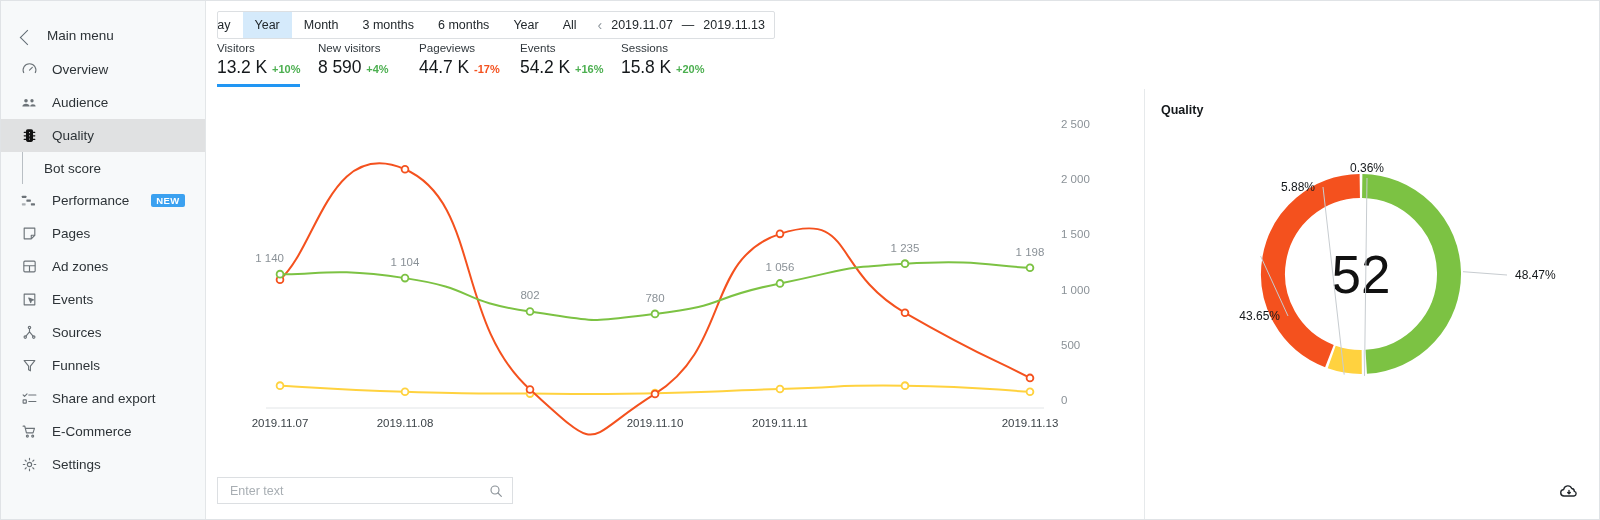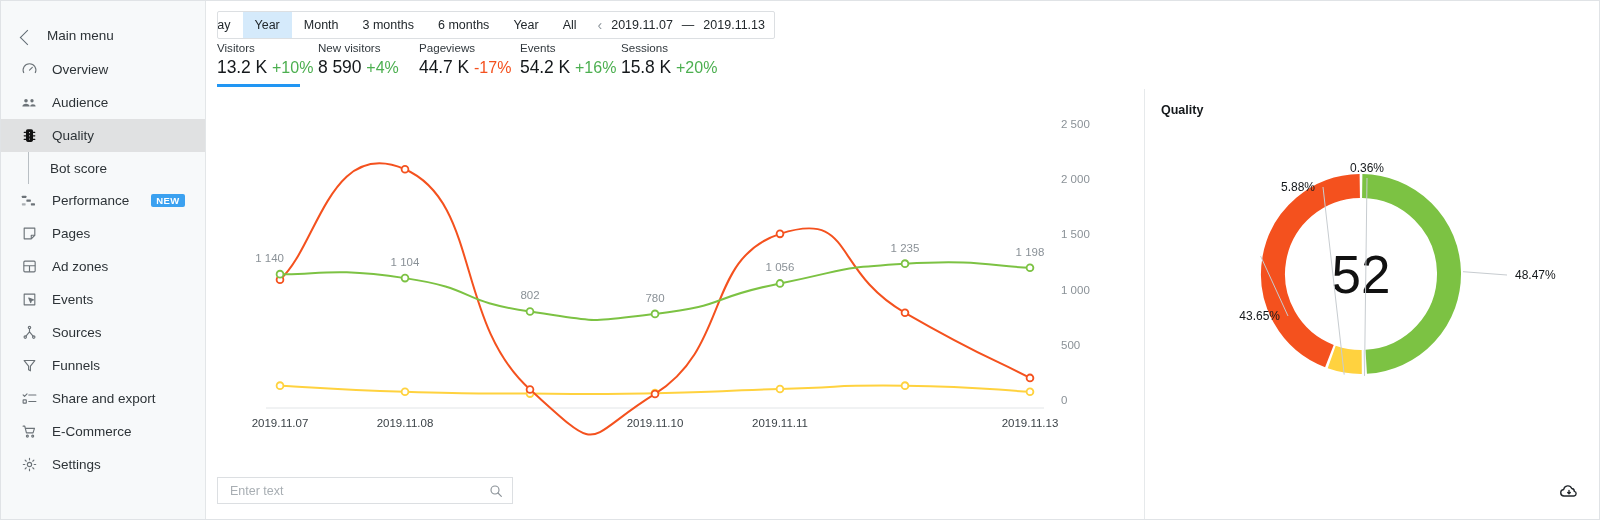--- a/index.html
+++ b/index.html
@@ -62,21 +62,21 @@
   }
   .nav-item.active .ico { color: #111; }
   .nav-item .lbl {
     font-size: 13.5px;
     color: #2d3337;
     white-space: nowrap;
   }
   .nav-sub {
     display: flex; align-items: center;
     height: 32px;
-    padding-left: 18px;
+    padding-left: 12px;
     cursor: pointer;
   }
   .nav-sub .bar {
     width: 1px; height: 32px;
     background: #b9bfc4;
     margin-left: 9px;
     margin-right: 21px;
   }
   .nav-sub .lbl { font-size: 13.5px; color: #2d3337; }
   .badge-new {
@@ -138,21 +138,21 @@
   
   .metrics {
     display: flex;
     margin: 2px 0 0 11px;
     gap: 0;
   }
   .metric { width: 101px; position: relative; padding-bottom: 9px; }
   .metric .mlbl { font-size: 11.6px; color: #31383d; }
   .metric .mrow { display: flex; align-items: baseline; gap: 5px; margin-top: 3px; }
   .metric .mval { font-size: 17.5px; color: #14181b; letter-spacing: -0.1px; }
-  .metric .mdelta { font-size: 16px; font-weight: normal; }
+  .metric .mdelta { font-size: 11px; font-weight: bold; }
   .metric .mdelta.up { color: #4caf50; }
   .metric .mdelta.down { color: #f4511e; }
   .metric .underline {
     position: absolute; left: 0; bottom: 0;
     height: 3px; width: 83px; background: #2196f3;
   }
 
   
   .content {
     flex: 1;

